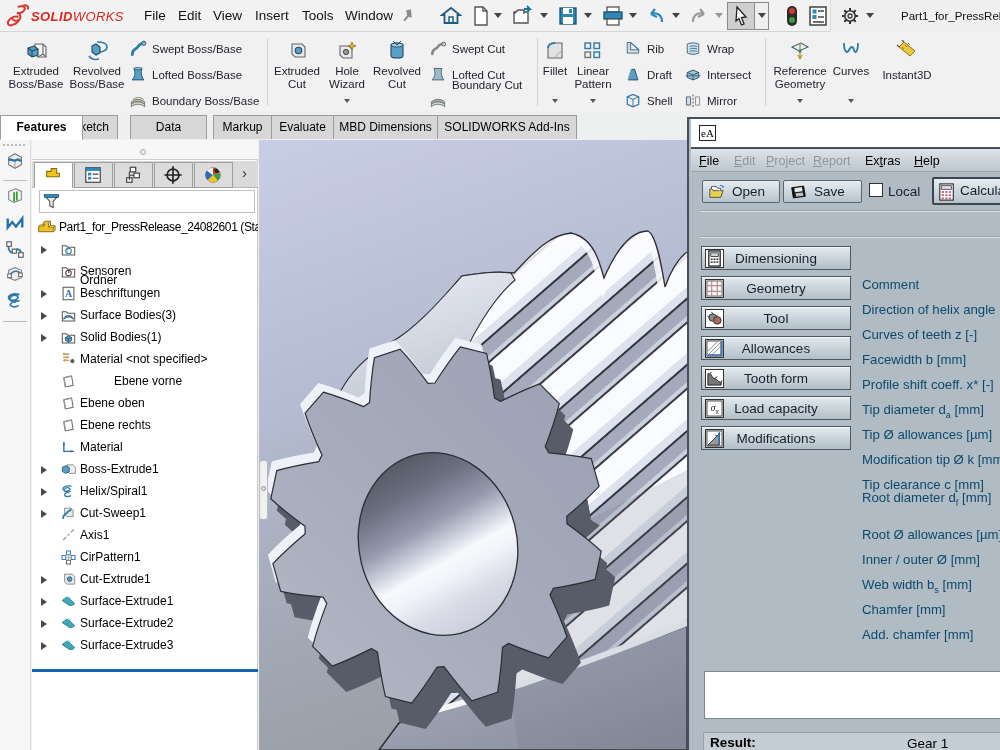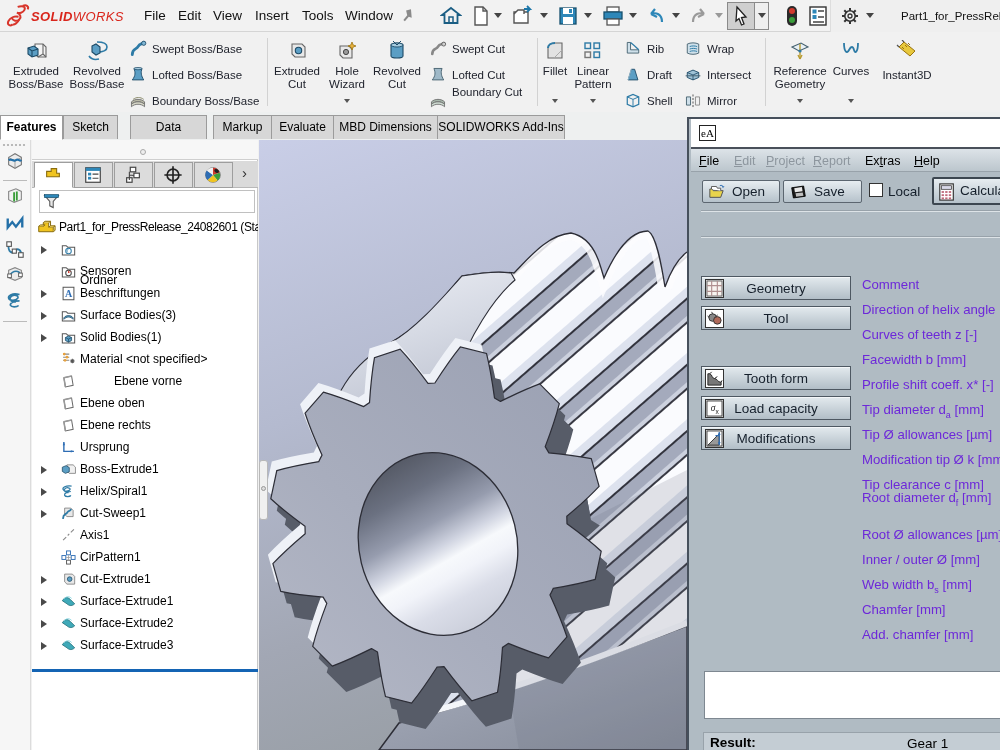--- a/index.html
+++ b/index.html
@@ -20,21 +20,21 @@
 .trow{position:absolute;left:0;font-size:12px;color:#000;white-space:nowrap;line-height:16px;}
 #viewport{position:absolute;left:259px;top:140px;width:428px;height:610px;}
 #easst{position:absolute;left:687px;top:117px;width:313px;height:633px;background:#b0bbc3;border-left:2px solid #46505c;border-top:2px solid #46505c;}
 #eatitle{position:absolute;left:2px;top:0px;width:311px;height:28px;background:#fff;}
 #eamenu{position:absolute;left:2px;top:28px;width:311px;height:25px;background:linear-gradient(#dde3e8,#bcc6cd);border-bottom:1px solid #98a2aa;border-top:2px solid #4a505a;}
 .eamitem{position:absolute;top:0;height:25px;line-height:25px;font-size:12.5px;color:#000;}
 .eamitem.gray{color:#8d969e;}
 .eabtn{position:absolute;height:23px;background:linear-gradient(#e7edf1,#b6c2cb);border:1px solid #5c6670;border-radius:2px;font-size:13.5px;color:#16202c;}
 .sbtn{position:absolute;left:12px;width:150px;height:24px;background:linear-gradient(#e3eaee,#b2bec7);border:1px solid #4e5862;box-shadow:inset 0 1px 0 #f4f7f9;font-size:13.5px;color:#16202c;text-align:center;line-height:23px;}
 .sicon{position:absolute;left:3px;top:2px;width:19px;height:19px;background:#fff;border:1px solid #333;}
-.ealbl{position:absolute;left:173px;font-size:13.2px;color:#6d28d9;white-space:nowrap;}
+.ealbl{position:absolute;left:173px;font-size:13.2px;color:#0c4a6e;white-space:nowrap;}
 sub{font-size:9px;}
 </style></head><body>
 <div id="titlebar">
 
 <svg class="abs" style="left:6px;top:4px" width="25" height="24" viewBox="0 0 30 28">
 <path d="M14 3 C20 1 24 3 22 7 C20.5 10 16 11 13 10 C17 11.5 19 15 16 18 C13 21 8 20 7 16" fill="none" stroke="#d8352b" stroke-width="2.4"></path>
 <path d="M26 6 C28 2 24 0 20 2 M8 24 C4 27 1 24 3 20 C5 16 10 14 15 15" fill="none" stroke="#d8352b" stroke-width="2.4"></path>
 <path d="M16 18 C14 22 10 25 8 24" fill="none" stroke="#d8352b" stroke-width="2.4"></path>
 </svg>
 <div class="abs" style="left:31px;top:0;height:32px;line-height:33px;font-size:13px;font-style:italic;color:#d9261c;letter-spacing:0.4px"><b>SOLID</b><span style="font-weight:400">WORKS</span></div>
@@ -212,21 +212,21 @@
     </svg>
     <div class="slbl" style="left:452px;top:7px">Swept Cut</div>
     <svg class="abs" style="left:429px;top:33px" width="18" height="18" viewBox="0 0 22 22">
       <path d="M6 3 L16 3 C14 8 15 12 18 17 L4 17 C8 12 8 8 6 3 Z" fill="#9fb9c8" stroke="#44606e" stroke-width="1.1"></path>
     </svg>
     <div class="slbl" style="left:452px;top:33px">Lofted Cut</div>
     <svg class="abs" style="left:429px;top:59px" width="18" height="18" viewBox="0 0 22 22">
       <path d="M3 12 C7 8 15 8 19 12 L19 15 C15 11 7 11 3 15 Z" fill="#a8b8ac" stroke="#666" stroke-width="1"></path>
       <path d="M3 15 C7 11 15 11 19 15 L19 18 C15 14 7 14 3 18 Z" fill="#cfdcd2" stroke="#666" stroke-width="1"></path>
     </svg>
-    <div class="slbl" style="left:452px;top:50px">Boundary Cut</div>
+    <div class="slbl" style="left:452px;top:43px">Boundary Cut</div>
     <svg class="abs" style="left:624px;top:7px" width="18" height="18" viewBox="0 0 22 22">
       <path d="M4 3 L8 3 L8 12 L18 12 L18 16 L4 16 Z" fill="#cfe0ea" stroke="#44606e" stroke-width="1.1"></path>
       <path d="M8 3 C12 6 15 9 18 12" fill="none" stroke="#2e7ba6" stroke-width="1.6"></path>
     </svg>
     <div class="slbl" style="left:647px;top:7px">Rib</div>
     <svg class="abs" style="left:624px;top:33px" width="18" height="18" viewBox="0 0 22 22">
       <path d="M5 17 L9 4 L13 4 L17 17 Z" fill="#5b9ec4" stroke="#1d4a66" stroke-width="1.1"></path>
       <path d="M9 4 L5 17" fill="none" stroke="#a8cde0" stroke-width="1"></path>
     </svg>
     <div class="slbl" style="left:647px;top:33px">Draft</div>
@@ -247,27 +247,27 @@
     </svg>
     <div class="slbl" style="left:707px;top:33px">Intersect</div>
     <svg class="abs" style="left:684px;top:59px" width="18" height="18" viewBox="0 0 22 22">
       <path d="M11 3 L11 19" stroke="#555" stroke-width="1.2" stroke-dasharray="2.5 1.8"></path>
       <path d="M3 6 L8 6 L8 16 L3 16 Z" fill="#cfe0ea" stroke="#44606e" stroke-width="1.1"></path>
       <path d="M14 6 L19 6 L19 16 L14 16 Z" fill="#f0f0f0" stroke="#888" stroke-width="1.1"></path>
     </svg>
     <div class="slbl" style="left:707px;top:59px">Mirror</div>
   </div>
 <div id="tabrow">
-    <div class="tab active" style="left:0px;width:63px">Features</div>
+    <div class="tab active" style="left:0px;width:83px">Features</div>
     <div class="tab" style="left:63px;width:55px">Sketch</div>
     <div class="tab" style="left:130px;width:77px">Data Migration</div>
     <div class="tab" style="left:213px;width:59px">Markup</div>
     <div class="tab" style="left:271px;width:63px">Evaluate</div>
     <div class="tab" style="left:333px;width:105px">MBD Dimensions</div>
-    <div class="tab" style="left:437px;width:128px">SOLIDWORKS Add-Ins</div>
+    <div class="tab" style="left:437px;width:140px">SOLIDWORKS Add-Ins</div>
   </div>
 <div id="leftstrip">
     <svg class="abs" style="left:2px;top:2px" width="26" height="6" viewBox="0 0 26 6">
       <circle cx="2" cy="3" r="1.1" fill="#aaa"></circle>
       <circle cx="6" cy="3" r="1.1" fill="#aaa"></circle>
       <circle cx="10" cy="3" r="1.1" fill="#aaa"></circle>
       <circle cx="14" cy="3" r="1.1" fill="#aaa"></circle>
       <circle cx="18" cy="3" r="1.1" fill="#aaa"></circle>
       <circle cx="22" cy="3" r="1.1" fill="#aaa"></circle>
     </svg>
@@ -413,21 +413,21 @@
     <svg class="abs" style="left:28px;top:277px" width="17" height="17" viewBox="0 0 22 22">
       <path d="M5 6 L15 4 L17 16 L7 18 Z" fill="none" stroke="#6a6a6a" stroke-width="1.3"></path>
       <path d="M5 6 L15 4 M5 6 L7 18" stroke="#9a9a9a" stroke-width="2"></path>
     </svg>
     <div class="trow" style="left:48px;top:277px;">Ebene rechts</div>
     <svg class="abs" style="left:28px;top:299px" width="17" height="17" viewBox="0 0 22 22">
       <path d="M5 4 L5 16 L18 16" fill="none" stroke="#2e6db4" stroke-width="1.8"></path>
       <path d="M5 4 L3.5 8 L6.5 8 Z" fill="#2e6db4"></path>
       <path d="M18 16 L14 14.5 L14 17.5 Z" fill="#2e6db4"></path>
     </svg>
-    <div class="trow" style="left:48px;top:299px;">Ursprung</div>
+    <div class="trow" style="left:48px;top:299px;">Material</div>
     <svg class="abs" style="left:8px;top:325px" width="8" height="10" viewBox="0 0 8 10">
       <path d="M1 1 L7 5 L1 9 Z" fill="#4a4a4a"></path>
     </svg>
     <svg class="abs" style="left:28px;top:321px" width="17" height="17" viewBox="0 0 22 22">
       <path d="M9 5 L17 5 L20 8 L20 16 L12 16 L9 13 Z" fill="#f0f0f0" stroke="#777" stroke-width="1"></path>
       <path d="M3 8 L8 6 L12 8.5 L12 14 L7 16 L3 13.5 Z" fill="#5b9ec4" stroke="#1d4a66" stroke-width="1"></path>
     </svg>
     <div class="trow" style="left:48px;top:321px;">Boss-Extrude1</div>
     <svg class="abs" style="left:8px;top:347px" width="8" height="10" viewBox="0 0 8 10">
       <path d="M1 1 L7 5 L1 9 Z" fill="#4a4a4a"></path>
@@ -609,29 +609,46 @@
           <rect x="12" y="12.5" width="2.6" height="2"></rect>
           <rect x="4" y="16" width="2.6" height="2"></rect>
           <rect x="8" y="16" width="2.6" height="2"></rect>
           <rect x="12" y="16" width="2.6" height="2"></rect>
         </g>
       </svg>
       <span style="position:absolute;left:26px;top:0;line-height:24px">Calcula</span>
     </div>
     <div class="abs" style="left:12px;top:91px;width:301px;height:2px;background:#98a2aa;border-bottom:1px solid #dde3e7"></div>
     <div class="abs" style="left:12px;top:117px;width:301px;height:2px;background:#98a2aa;border-bottom:1px solid #dde3e7"></div>
+    <div class="sbtn" style="top:127px"><div class="sicon"><svg width="17" height="17" viewBox="0 0 18 18">
+          <rect x="3" y="1" width="12" height="16" fill="#fff" stroke="#222" stroke-width="1.4"></rect>
+          <rect x="5" y="3" width="8" height="4" fill="#d0d0e0" stroke="#222" stroke-width="0.8"></rect>
+          <g fill="#333">
+            <rect x="5" y="9" width="2" height="1.6"></rect>
+            <rect x="8" y="9" width="2" height="1.6"></rect>
+            <rect x="11" y="9" width="2" height="1.6"></rect>
+            <rect x="5" y="12" width="2" height="1.6"></rect>
+            <rect x="8" y="12" width="2" height="1.6"></rect>
+            <rect x="11" y="12" width="2" height="1.6"></rect>
+          </g>
+        </svg></div><span>Dimensioning</span></div>
     <div class="sbtn" style="top:157px"><div class="sicon"><svg width="17" height="17" viewBox="0 0 18 18">
           <rect x="1" y="1" width="16" height="16" fill="#f8f4f0" stroke="#555" stroke-width="1"></rect>
           <path d="M1 6 L17 6 M1 12 L17 12 M6 1 L6 17 M12 1 L12 17" stroke="#b09090" stroke-width="1.2"></path>
         </svg></div><span>Geometry</span></div>
     <div class="sbtn" style="top:187px"><div class="sicon"><svg width="17" height="17" viewBox="0 0 18 18">
           <circle cx="7" cy="8" r="4" fill="#888" stroke="#333"></circle>
           <circle cx="12" cy="11" r="4" fill="#b06a5a" stroke="#333"></circle>
           <path d="M3 8 L2 6 M7 4 L6 2 M11 7 L12 5" stroke="#333" stroke-width="1"></path>
         </svg></div><span>Tool</span></div>
+    <div class="sbtn" style="top:217px"><div class="sicon"><svg width="17" height="17" viewBox="0 0 18 18">
+          <rect x="1" y="1" width="16" height="16" fill="#fff" stroke="#333" stroke-width="1"></rect>
+          <path d="M2 16 L16 2 M2 12 L12 2 M6 16 L16 6" stroke="#888" stroke-width="1"></path>
+          <path d="M2 16 L16 16 L16 2" fill="none" stroke="#2e6db4" stroke-width="1.6"></path>
+        </svg></div><span>Allowances</span></div>
     <div class="sbtn" style="top:247px"><div class="sicon"><svg width="17" height="17" viewBox="0 0 18 18">
           <path d="M2 16 L16 16 L16 13 C12 13 12 9 9 9 C6 9 7 5 4 4 L2 4 Z" fill="#777" stroke="#222" stroke-width="1"></path>
           <path d="M4 4 L6 2 M9 9 L12 7 M16 13 L17 11" stroke="#222" stroke-width="1"></path>
         </svg></div><span>Tooth form</span></div>
     <div class="sbtn" style="top:277px"><div class="sicon"><svg width="17" height="17" viewBox="0 0 18 18">
           <rect x="1" y="1" width="16" height="16" fill="#fff" stroke="#333" stroke-width="1"></rect>
           <text x="5" y="12" font-size="10" font-style="italic" fill="#222" font-family="Liberation Serif">σ</text>
           <text x="10" y="15" font-size="7" fill="#222">x</text>
         </svg></div><span>Load capacity</span></div>
     <div class="sbtn" style="top:307px"><div class="sicon"><svg width="17" height="17" viewBox="0 0 18 18">

